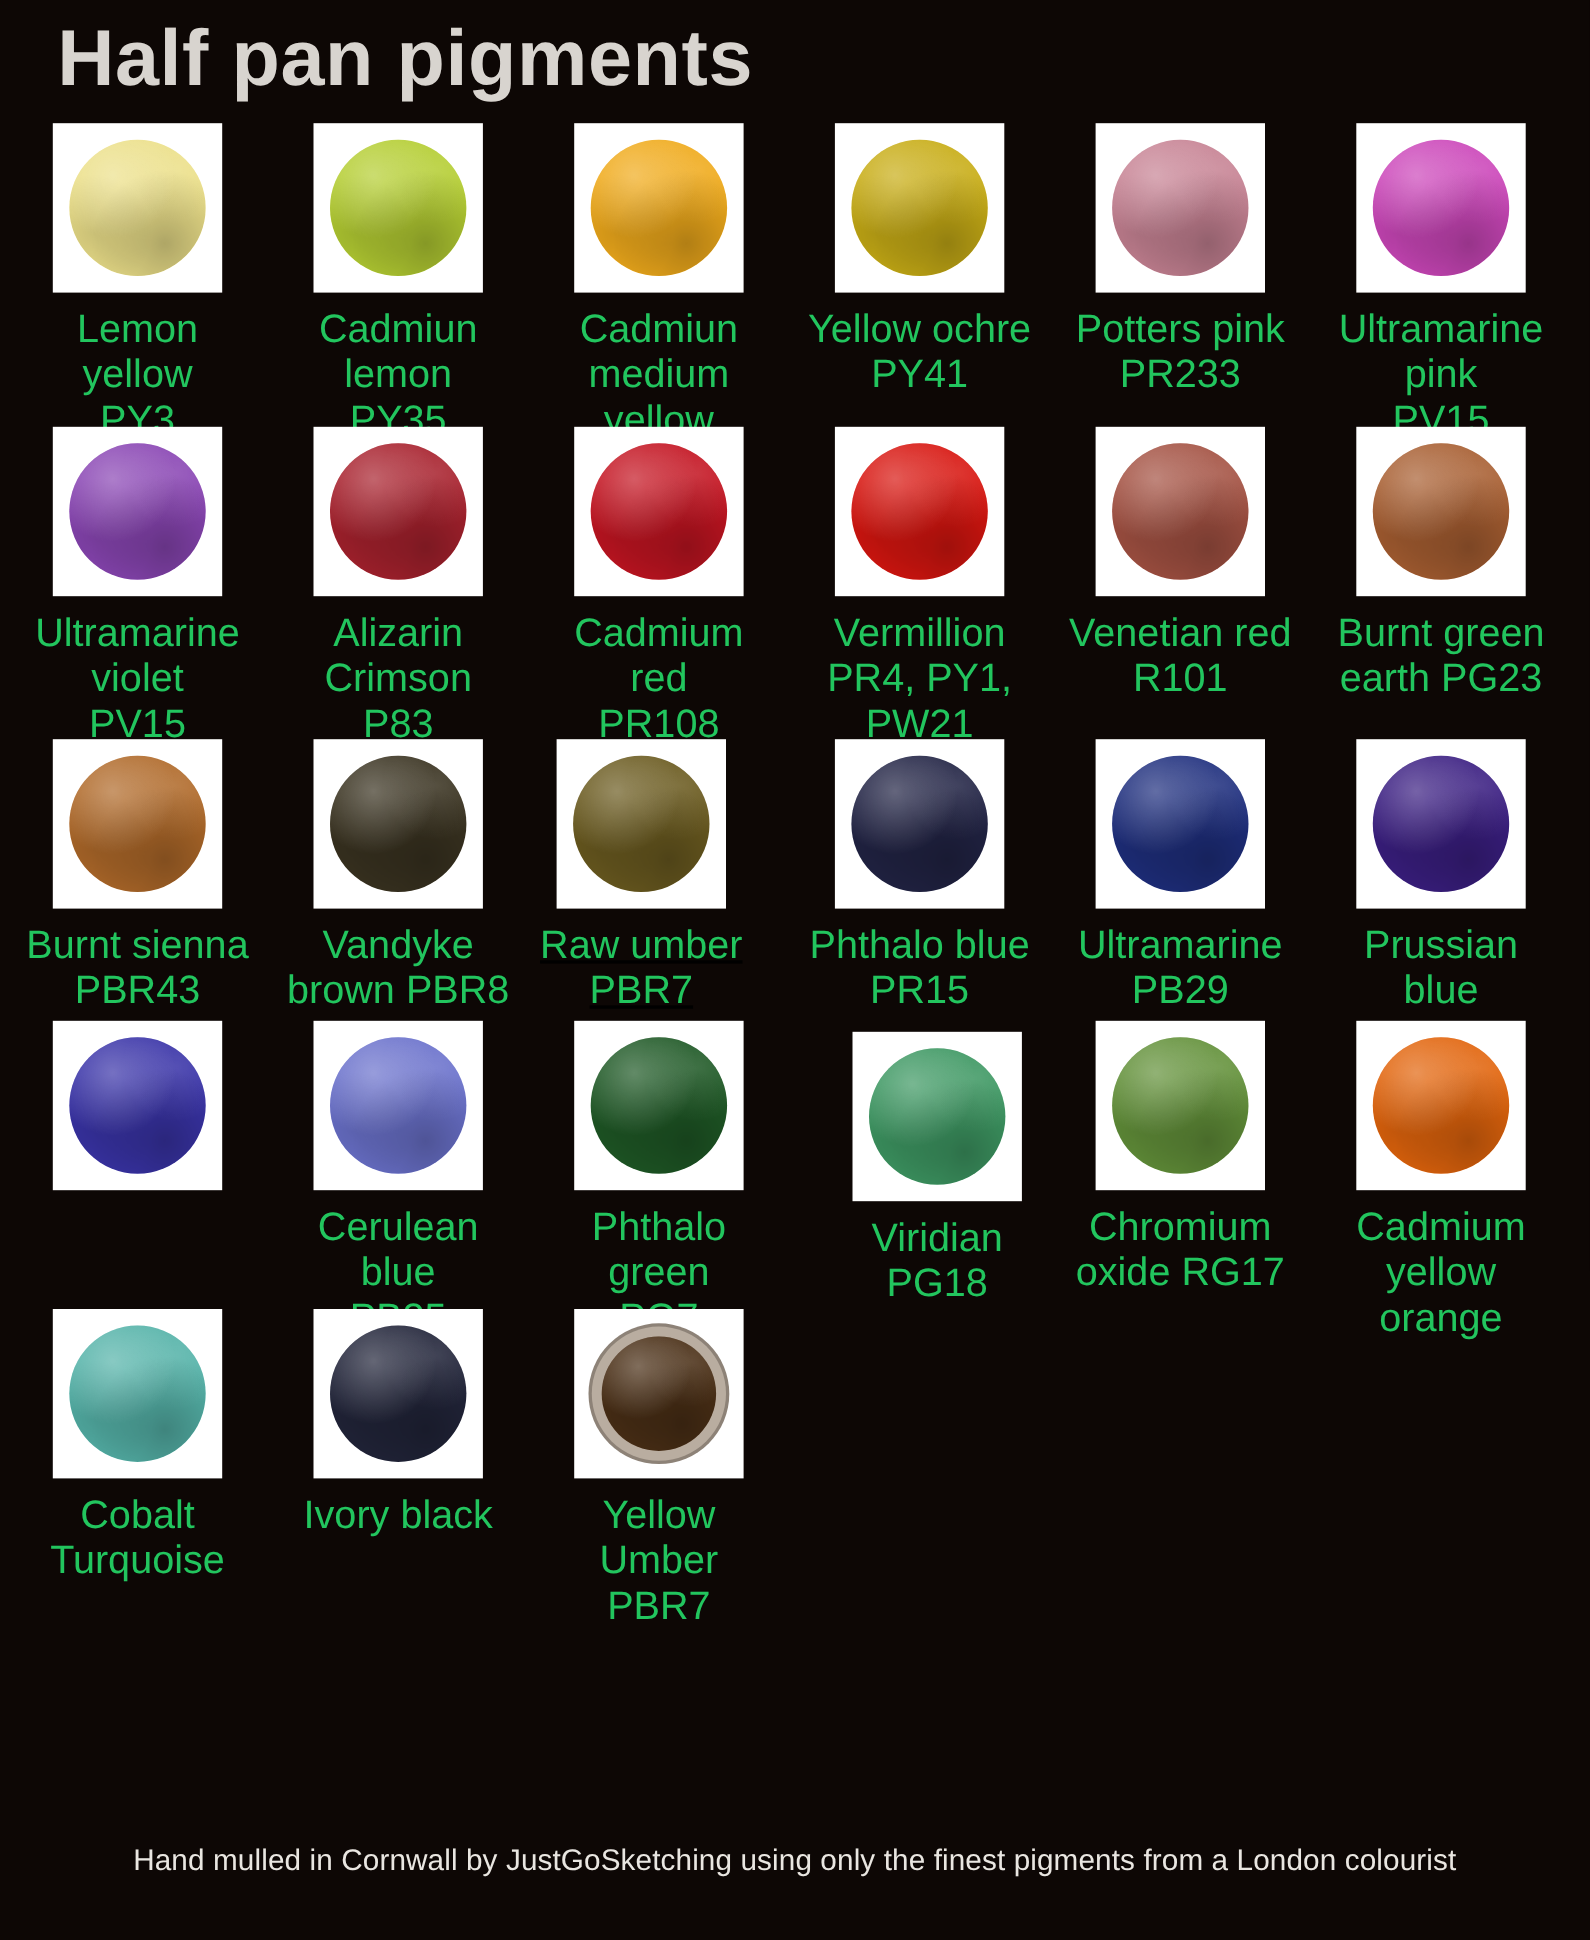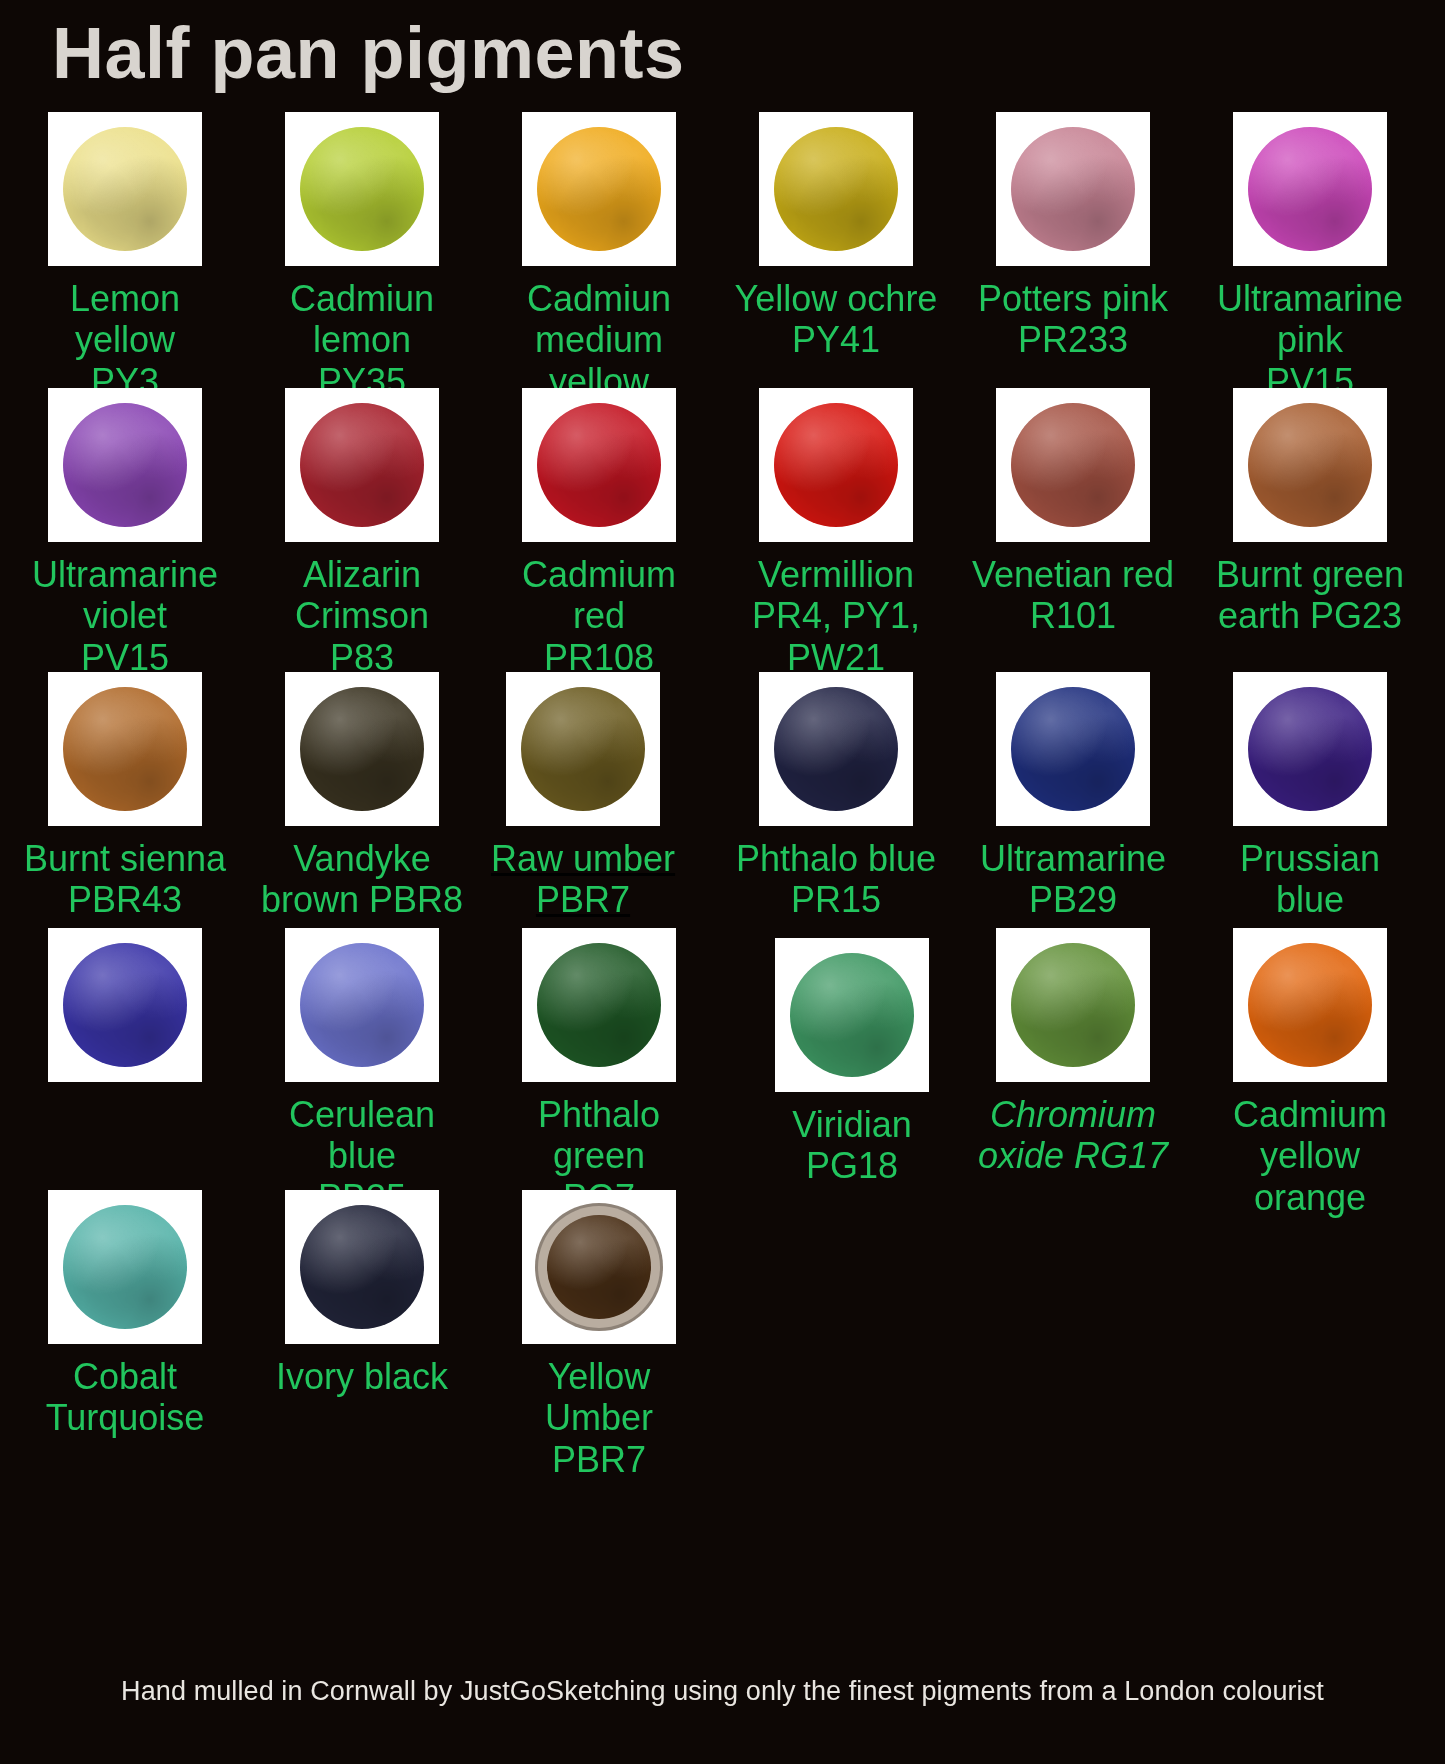--- a/index.html
+++ b/index.html
@@ -270,21 +270,21 @@
         <div class="swatch-frame">
           <div class="pigment-blob" style="background: rgb(62, 152, 99);"></div>
         </div>
         <div class="cell-label" style="white-space: pre-line;">Viridian
 PG18</div>
       </div>
       <div class="cell" style="position: absolute; left: 970px; top: 928px;">
         <div class="swatch-frame">
           <div class="pigment-blob" style="background: rgb(99, 145, 58);"></div>
         </div>
-        <div class="cell-label" style="white-space: pre-line; font-style: italic;">Chromium
+        <div class="cell-label" style="white-space: pre-line;">Chromium
 oxide RG17</div>
       </div>
       <div class="cell" style="position: absolute; left: 1207px; top: 928px;">
         <div class="swatch-frame">
           <div class="pigment-blob" style="background: rgb(226, 101, 13);"></div>
         </div>
         <div class="cell-label" style="white-space: pre-line;">Cadmium
 yellow orange</div>
       </div>
       <div class="cell" style="position: absolute; left: 22px; top: 1190px;">

